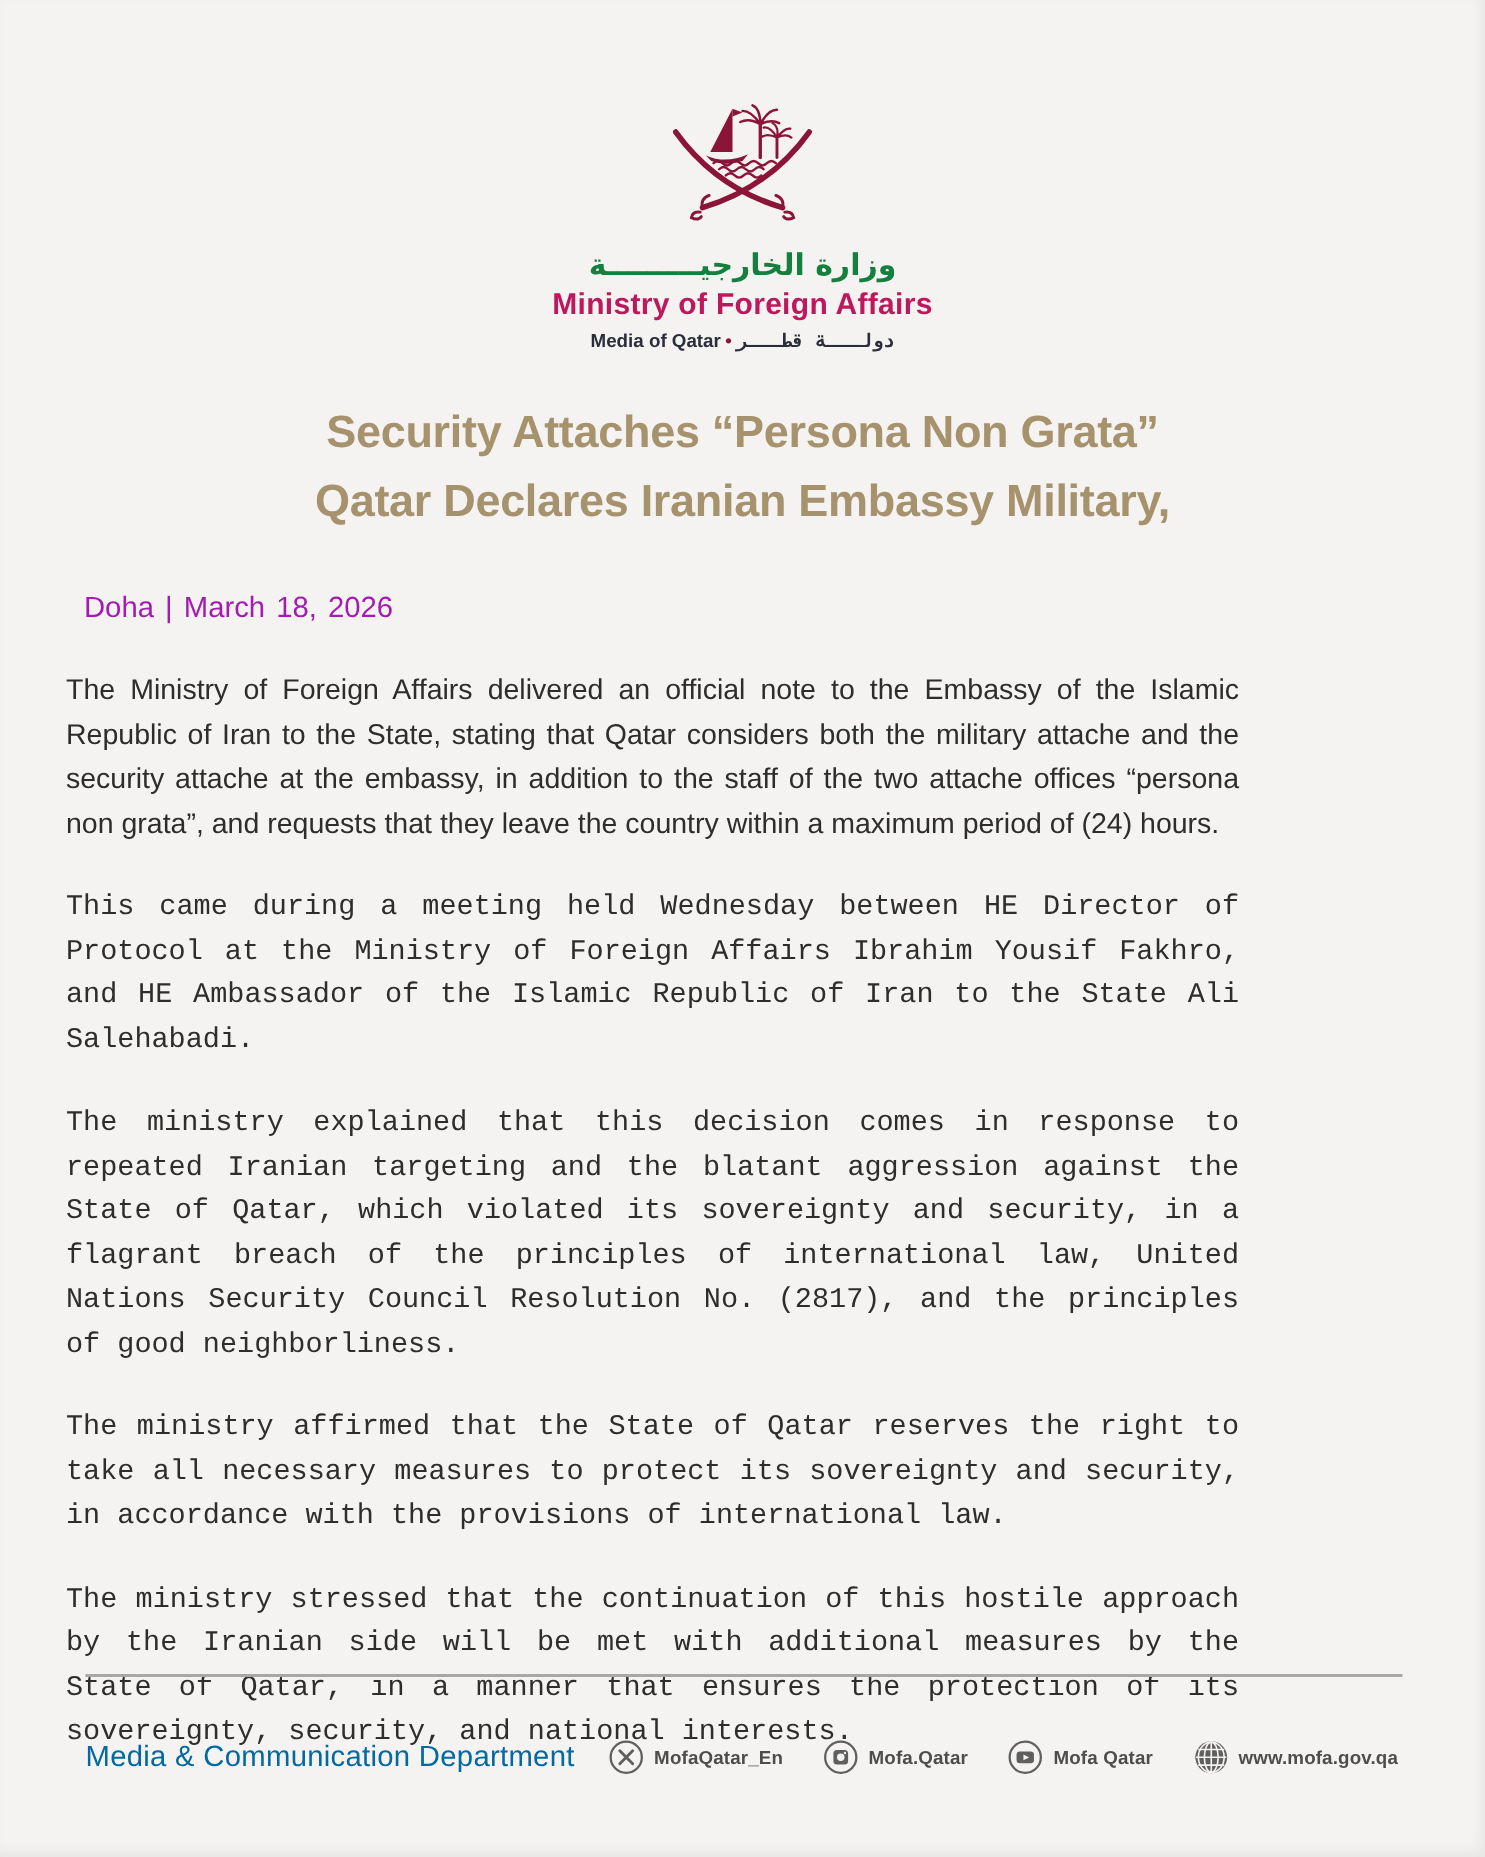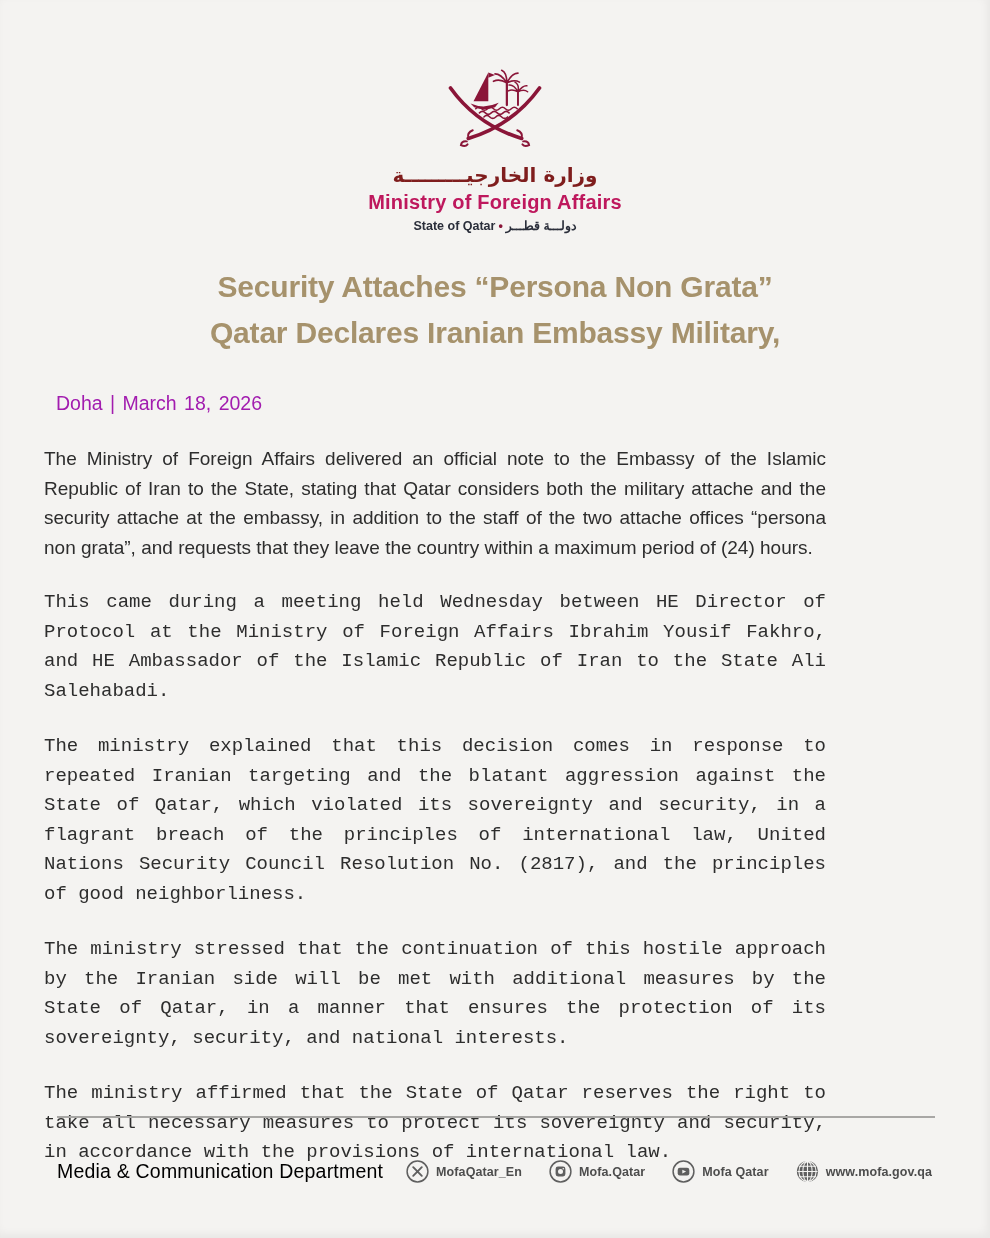--- a/index.html
+++ b/index.html
@@ -11,32 +11,32 @@
     font-family:"Liberation Sans", sans-serif;
     overflow:hidden;
     box-shadow: inset -3px -4px 8px rgba(0,0,0,0.05);
   }
   
   .header { text-align:center; padding-top:68px; }
   .emblem { display:inline-block; width:104px; height:86px; }
   .ministry-ar {
     font-family:"DejaVu Sans", sans-serif;
     direction:rtl;
-    font-size:20px; font-weight:bold; color:#7f1d1d;
+    font-size:20px; font-weight:bold; color:#15803d;
     margin-top:5px; line-height:24px;
   }
   .ministry-en {
     font-size:20px; font-weight:bold; color:#be185d;
     letter-spacing:.2px; margin-top:3px; line-height:24px;
   }
   .state-line {
     font-size:12.5px; font-weight:bold; color:#2a2e3a;
     margin-top:4px; line-height:16px;
   }
-  .state-line .ar { font-family:Liberation Sans, sans-serif; }
+  .state-line .ar { font-family:Liberation Mono, monospace; }
   .state-line .bullet { color:#8A1538; padding:0 3px; }
   
   .title {
     margin-top:30px; text-align:center;
     font-size:30px; line-height:46px; font-weight:bold;
     color:#A6926C; letter-spacing:-.2px;
   }
   
   .dateline {
     margin:36px 56px 0; font-size:19.5px; color:#a21caf;
@@ -50,21 +50,21 @@
   .body-text p + p { margin-top:26px;font-family:Liberation Mono, monospace; }
   
   .divider {
     position:absolute; left:57px; right:55px; top:1116px;
     border-top:2px solid #a8a7a5; height:0;
   }
   .footer {
     position:absolute; left:57px; right:58px; top:1160px;
     display:flex; justify-content:space-between; align-items:center;
   }
-  .dept { font-size:19.5px; color:#000000; letter-spacing:.2px;text-align:center; }
+  .dept { font-size:19.5px; color:#0369a1; letter-spacing:.2px;text-align:center; }
   .social { display:flex; align-items:center; gap:27px; }
   .social-item { display:flex; align-items:center; gap:7px; cursor:pointer; }
   .social-item .label { font-size:12.5px; color:#4d4d4d; font-weight:bold; letter-spacing:.1px; }
   .icon-svg { width:23px; height:23px; display:block; }
 </style>
 </head>
 <body>
 
 <div class="page">
 
@@ -95,37 +95,37 @@
           <path d="M10 27 Q46 77 106 95" stroke-width="5"></path>
           <path d="M130 27 Q94 77 34 95" stroke-width="5"></path>
           <path d="M100 84 q8 3 6 11 M108 99 q7 -1 8 5 q-6 3 -9 -1" stroke-width="2.6"></path>
           <path d="M40 84 q-8 3 -6 11 M32 99 q-7 -1 -8 5 q6 3 9 -1" stroke-width="2.6"></path>
         </g>
       </svg>
     </span>
     <div class="ministry-ar" dir="rtl">وزارة الخارجيـــــــــة</div>
     <div class="ministry-en">Ministry of Foreign Affairs</div>
     <div class="state-line">
-      <span class="en">State of Qatar</span><span class="bullet">•</span><span class="ar" dir="rtl">دولـــة قطـــر</span>
+      <span class="en">Media of Qatar</span><span class="bullet">•</span><span class="ar" dir="rtl">دولـــة قطـــر</span>
     </div>
   </div>
 
   <h1 class="title">
     <span style="display:block">Security Attaches “Persona Non Grata”</span>
     <span style="display:block">Qatar Declares Iranian Embassy Military,</span>
   </h1>
 
   <div class="dateline">Doha | March 18, 2026</div>
 
   <div class="body-text">
     <p>The Ministry of Foreign Affairs delivered an official note to the Embassy of the Islamic Republic of Iran to the State, stating that Qatar considers both the military attache and the security attache at the embassy, in addition to the staff of the two attache offices “persona non grata”, and requests that they leave the country within a maximum period of (24) hours.</p>
     <p>This came during a meeting held Wednesday between HE Director of Protocol at the Ministry of Foreign Affairs Ibrahim Yousif Fakhro, and HE Ambassador of the Islamic Republic of Iran to the State Ali Salehabadi.</p>
     <p>The ministry explained that this decision comes in response to repeated Iranian targeting and the blatant aggression against the State of Qatar, which violated its sovereignty and security, in a flagrant breach of the principles of international law, United Nations Security Council Resolution No. (2817), and the principles of good neighborliness.</p>
+    <p>The ministry affirmed that the State of Qatar reserves the right to take all necessary measures to protect its sovereignty and security, in accordance with the provisions of international law.</p>
     <p>The ministry stressed that the continuation of this hostile approach by the Iranian side will be met with additional measures by the State of Qatar, in a manner that ensures the protection of its sovereignty, security, and national interests.</p>
-    <p>The ministry affirmed that the State of Qatar reserves the right to take all necessary measures to protect its sovereignty and security, in accordance with the provisions of international law.</p>
   </div>
 
   <div class="divider"></div>
 
   <div class="footer">
     <div class="dept">Media &amp; Communication Department</div>
 
     <div class="social">
 
       <div class="social-item">

